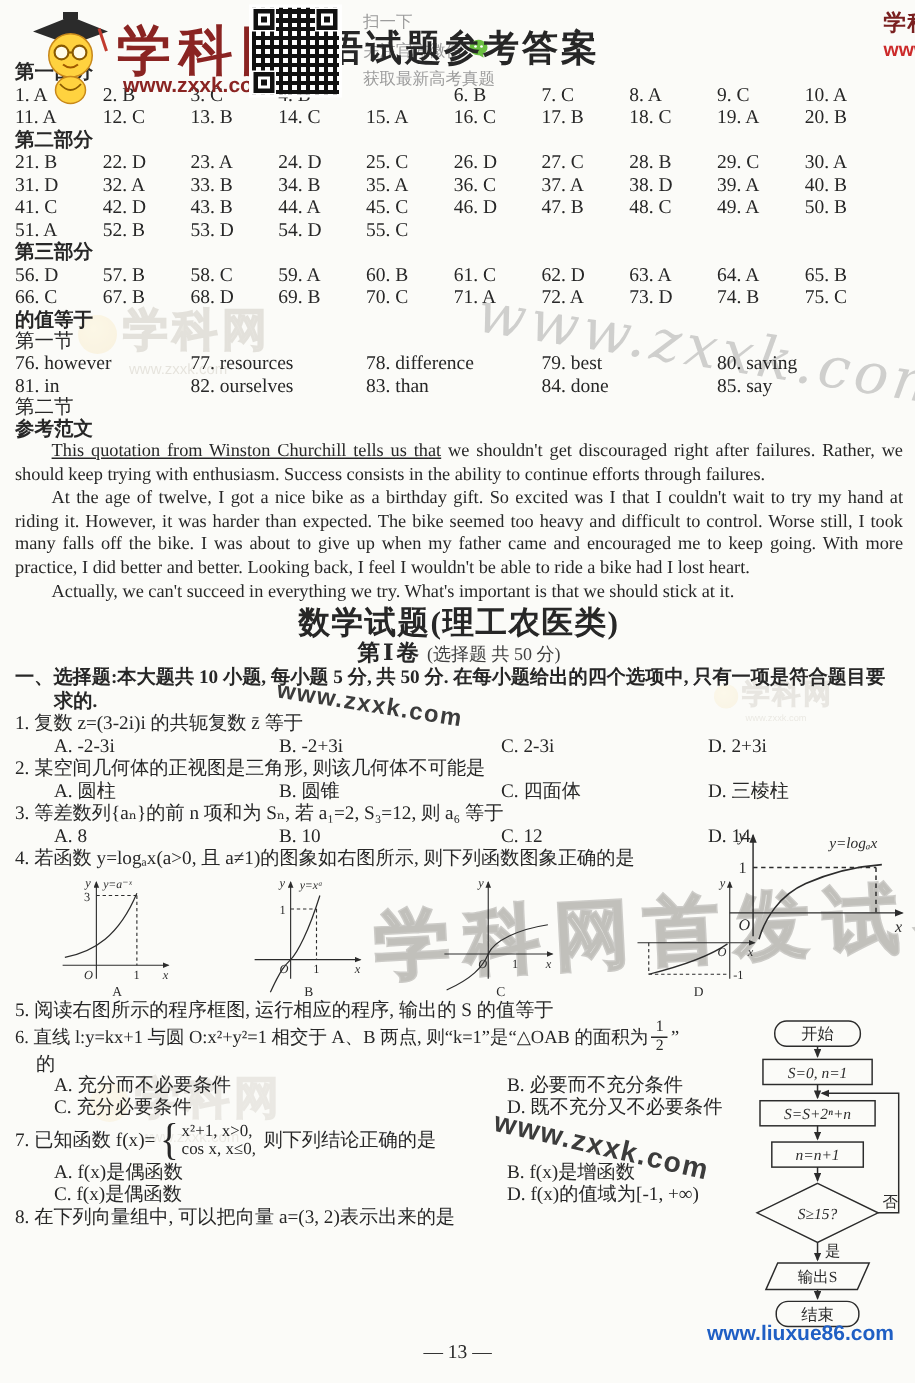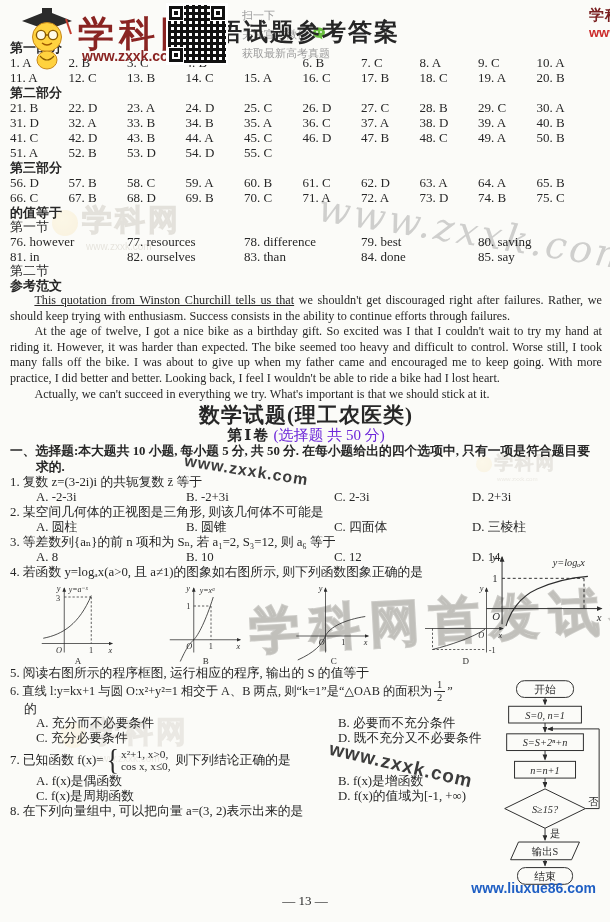--- a/index.html
+++ b/index.html
@@ -46,21 +46,21 @@
   .ans-row{display:flex;height:15px;line-height:15px;}
   .ans-cell{width:58.5px;flex:0 0 58.5px;}
   .word-row{display:flex;height:15px;line-height:15px;}
   .word-cell{width:117px;flex:0 0 117px;}
   .essay-h{height:15px;line-height:15px;font-weight:bold;}
   .essay p{margin:0;text-indent:2em;font-size:12.2px;line-height:15.6px;text-align:justify;}
   .uline{text-decoration:underline;}
   .math-title{margin-top:1px;height:24px;line-height:24px;text-align:center;font-size:21px;font-weight:bold;letter-spacing:1px;}
   .vol-line{height:17px;line-height:17px;text-align:center;}
   .vol-line .v{font-size:15px;font-weight:bold;letter-spacing:2px;}
-  .vol-line .vn{font-size:15px;color:#6d28d9;}
+  .vol-line .vn{font-size:12px;color:#404040;}
   .intro{font-weight:bold;line-height:15.5px;font-size:12.8px;}
   .intro .l2{padding-left:26px;}
   .stem{height:15px;line-height:15px;white-space:nowrap;font-size:12.8px;}
   .optgrid4{display:grid;grid-template-columns:150px 148px 138px 1fr;padding-left:26px;}
   .optgrid2{display:grid;grid-template-columns:302px 1fr;padding-left:26px;}
   .opt{height:15px;line-height:15px;font-size:12.8px;white-space:nowrap;}
   .graph-row{display:flex;align-items:flex-end;height:86px;padding-left:14px;gap:22px;}
   .q6line{display:flex;align-items:center;height:21px;white-space:nowrap;font-size:12.3px;}
   .frac{display:inline-flex;flex-direction:column;align-items:center;line-height:1;font-size:10.5px;margin:0 2px;vertical-align:middle;}
   .frac .num{border-bottom:1px solid #272727;padding:0 3px 1px;}
@@ -396,21 +396,21 @@
       <span class="brace">{</span>
       <span class="cases">
         <span>x²+1, x&gt;0,</span>
         <span>cos x, x≤0,</span>
       </span>
       <span>则下列结论正确的是</span>
     </div>
     <div class="optgrid2">
         <span class="opt">A. f(x)是偶函数</span>
         <span class="opt">B. f(x)是增函数</span>
-        <span class="opt">C. f(x)是周期函数</span>
+        <span class="opt">C. f(x)是偶函数</span>
         <span class="opt">D. f(x)的值域为[-1, +∞)</span>
       </div>
 
     <div class="stem">8. 在下列向量组中, 可以把向量 a=(3, 2)表示出来的是</div>
   </div>
 
   <svg class="ref-graph" width="128" height="80" viewBox="0 0 130 82">
     <defs>
         <marker id="aR" markerWidth="7" markerHeight="7" refX="5" refY="2.5" orient="auto">
           <path d="M0,0 L6,2.5 L0,5z" fill="#2c2c2c"></path>

